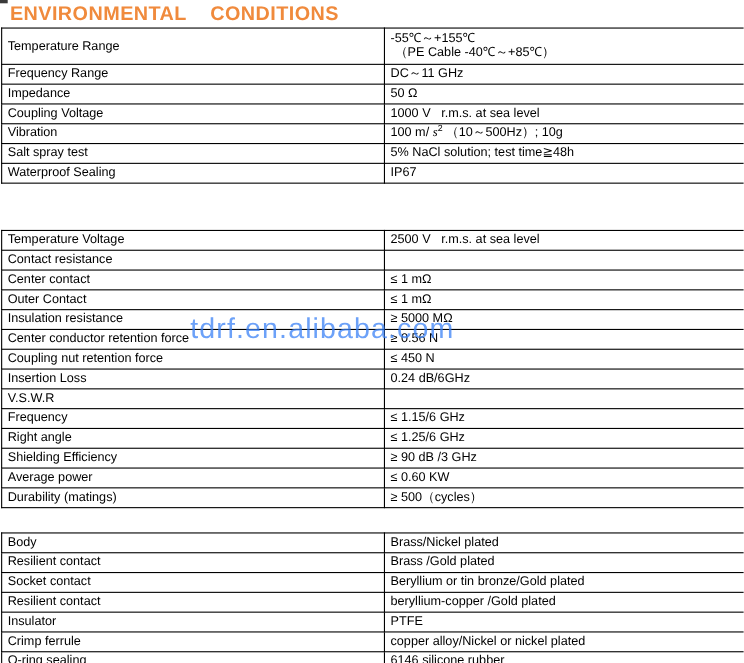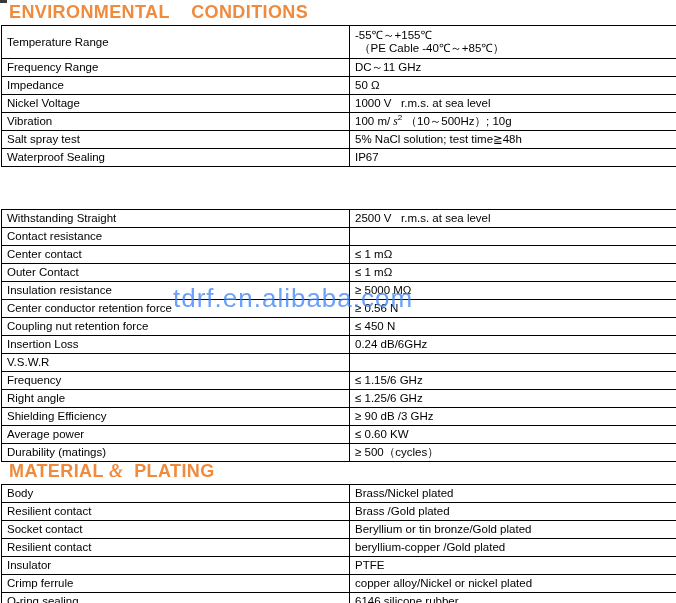--- a/index.html
+++ b/index.html
@@ -140,21 +140,21 @@
       </tr>
       <tr class="std">
         <td class="k">Frequency Range</td>
         <td class="v">DC～11 GHz</td>
       </tr>
       <tr class="std">
         <td class="k">Impedance</td>
         <td class="v">50 Ω</td>
       </tr>
       <tr class="std">
-        <td class="k">Nickel Voltage</td>
+        <td class="k">Coupling Voltage</td>
         <td class="v"><span>1000 V</span>&nbsp;&nbsp;&nbsp;<span class="sp">r.m.s.</span><span> at sea level</span></td>
       </tr>
       <tr class="std">
         <td class="k">Vibration</td>
         <td class="v"><span>100 m/ </span><span class="ital">s</span><sup class="sq">2</sup><span>  （10～500Hz）;    10g</span></td>
       </tr>
       <tr class="std">
         <td class="k">Salt spray test</td>
         <td class="v"><span>5% </span><span class="sp">NaCl</span><span> solution; test time≧48h</span></td>
       </tr>
@@ -162,21 +162,21 @@
         <td class="k">Waterproof Sealing</td>
         <td class="v">IP67</td>
       </tr>
     </tbody>
   </table>
 
 
   <table id="tech-table" class="spec">
     <tbody>
       <tr class="std">
-        <td class="k">Withstanding Straight</td>
+        <td class="k">Temperature Voltage</td>
         <td class="v"><span>2500 V</span>&nbsp;&nbsp;&nbsp;<span class="sp">r.m.s.</span><span> at sea level</span></td>
       </tr>
       <tr class="std">
         <td class="k">Contact resistance</td>
         <td class="v"></td>
       </tr>
       <tr class="std">
         <td class="k">Center contact</td>
         <td class="v"><span>≤ 1 </span><span class="sp">mΩ</span></td>
       </tr>
@@ -220,21 +220,20 @@
         <td class="k">Average power</td>
         <td class="v">≤ 0.60 KW</td>
       </tr>
       <tr class="std">
         <td class="k">Durability (<span class="sp">matings</span>)</td>
         <td class="v">≥ 500（cycles）</td>
       </tr>
     </tbody>
   </table>
 
-  <div id="mat-heading" class="section-heading"><span>MATERIAL </span><span class="amp">&amp;</span><span>  PLATING</span></div>
 
   <table id="mat-table" class="spec">
     <tbody>
       <tr class="std">
         <td class="k">Body</td>
         <td class="v">Brass/Nickel plated</td>
       </tr>
       <tr class="std">
         <td class="k">Resilient contact</td>
         <td class="v">Brass /Gold plated</td>

